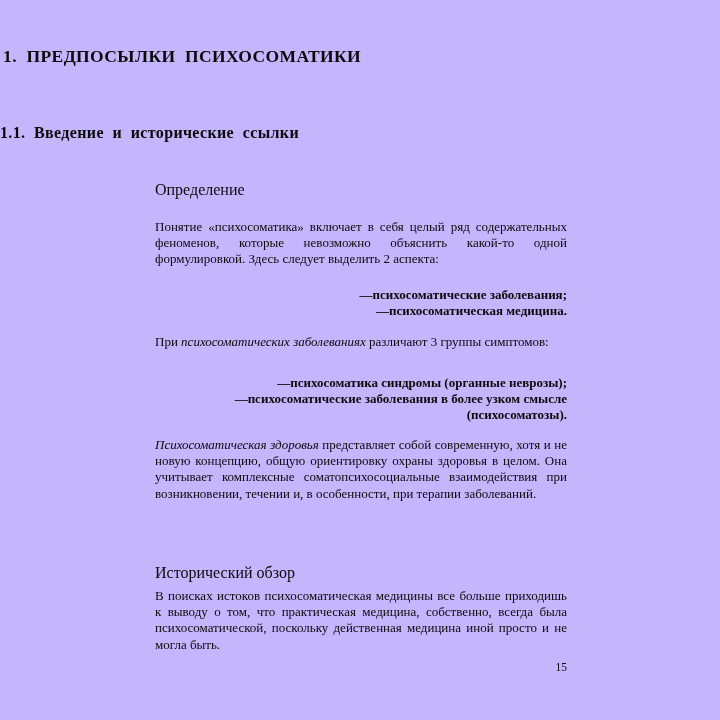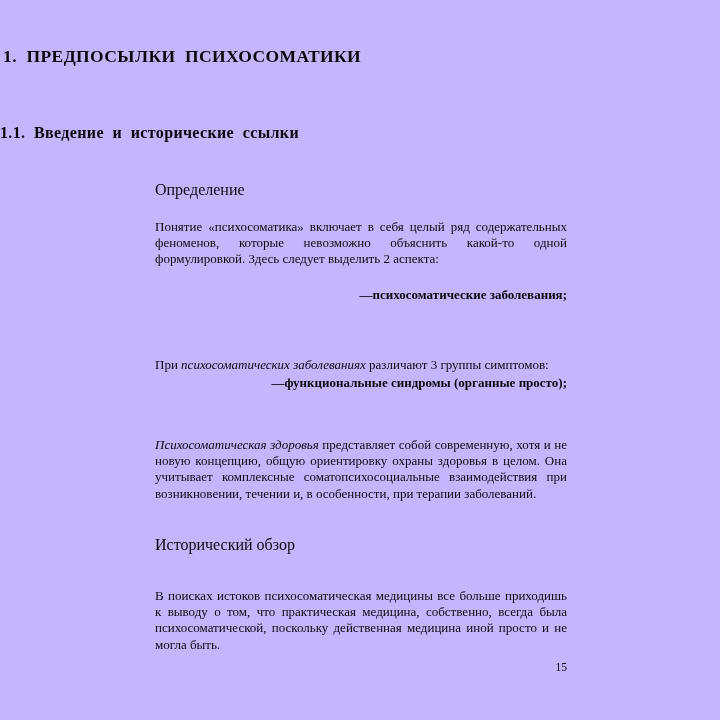--- a/index.html
+++ b/index.html
@@ -56,35 +56,35 @@
 
   .label {
     font-size: 16px;
     font-weight: normal;
     margin: 0;
     position: absolute;
     left: 0px;
     white-space: pre;
   }
   .label.definition { top: 181px; }
-  .label.history    { top: 536px; }
+  .label.history    { top: 564px; }
 
   .para {
     position: absolute;
     left: 0;
     width: 412px;
     font-size: 13px;
     line-height: 16.2px;
     text-align: justify;
     text-justify: inter-word;
     margin: 0;
     hyphens: manual;
   }
   .para.p-definition { top: 219px; }
-  .para.p-groups     { top: 334px; margin-top: 23px; }
+  .para.p-groups     { top: 334px; }
   .para.p-medicine   { top: 437px; }
   .para.p-history    { top: 588px; }
 
   .bullets {
     position: absolute;
     left: 0;
     width: 412px;
     margin: 0;
     padding: 0;
     list-style: none;
@@ -131,26 +131,28 @@
   <h2 class="section-title">1.1.  Введение  и  исторические  ссылки</h2>
 
   <div class="content">
 
     <p class="label definition">Определение</p>
 
     <p class="para p-definition">Понятие «психосоматика» включает в себя целый ряд содержательных феноменов, которые невозможно объяснить какой-то одной формулировкой. Здесь следует выделить 2 аспекта:</p>
 
     <ul class="bullets b-aspects">
       <li><span class="dash">—</span><span>психосоматические заболевания;</span></li>
+      <li><span class="dash">—</span><span>психосоматическая медицина.</span></li>
     </ul>
 
     <p class="para p-groups"><span>При </span><i class="it">психосоматических заболеваниях</i><span> различают 3 группы симптомов:</span></p>
 
     <ul class="bullets b-symptoms">
-      <li><span class="dash">—</span><span>функциональные синдромы (органные просто);</span></li>
+      <li><span class="dash">—</span><span>психосоматика синдромы (органные неврозы);</span></li>
+      <li><span class="dash">—</span><span>психосоматические заболевания в более узком смысле (психосоматозы).</span></li>
     </ul>
 
     <p class="para p-medicine"><i class="it">Психосоматическая здоровья</i><span> представляет собой современную, хотя и не новую концепцию, общую ориентировку охраны здоровья в целом. Она учитывает комплексные соматопсихосоциальные взаимодействия при возникновении, течении и, в особенности, при терапии заболеваний.</span></p>
 
     <p class="label history">Исторический обзор</p>
 
     <p class="para p-history">В поисках истоков психосоматическая медицины все больше приходишь к выводу о том, что практическая медицина, собственно, всегда была психосоматической, поскольку действенная медицина иной просто и не могла быть.</p>
 
   </div>
 

